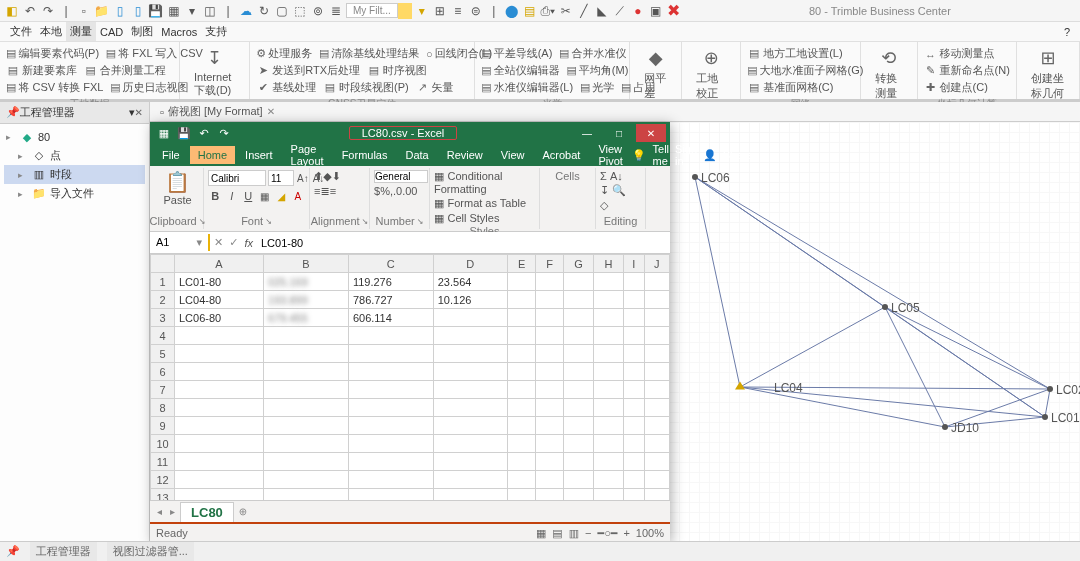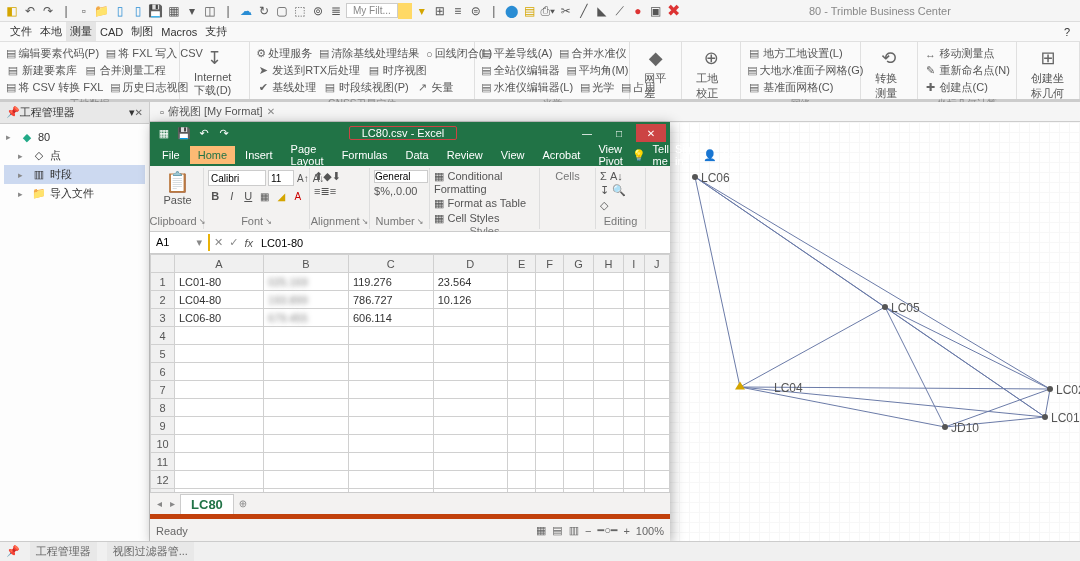--- a/index.html
+++ b/index.html
@@ -76,21 +76,21 @@
 .ex-grid{flex:1;overflow:auto;position:relative;background:#fff}
 .ex-grid table{border-collapse:collapse;width:100%}
 .ex-grid th,.ex-grid td{border:1px solid #d0d0d0;font-size:11px;padding:1px 4px;height:18px;text-align:left;background:#fff;color:#333}
 .ex-grid th{background:#f0f0f0;text-align:center;color:#555;font-weight:normal}
 .ex-grid .rowh{background:#f0f0f0;text-align:center;width:24px;color:#555}
 .ex-grid .corner{background:#f0f0f0;width:24px}
 .ex-grid td.blur{color:transparent;text-shadow:0 0 5px rgba(0,0,0,.5)}
 .ex-sheettabs{height:22px;background:#f3f2f1;border-top:1px solid #ccc;display:flex;align-items:center;padding:0 4px;gap:2px}
 .ex-sheettabs .nav{color:#888;font-size:10px;padding:0 3px}
 .sheet-tab{padding:2px 10px;font-size:13px;background:#fff;border:1px solid #ccc;border-bottom:none;color:#217346;font-weight:bold}
-.ex-status{height:28px;background:#f3f2f1;border-top:5px solid #c2410c;display:flex;align-items:center;padding:4px 6px;font-size:10px;color:#666}
+.ex-status{height:20px;background:#f3f2f1;border-top:2px solid #c2410c;display:flex;align-items:center;padding:4px 6px;font-size:10px;color:#666}
 .ex-status .right{margin-left:auto;display:flex;align-items:center;gap:6px}
 .footer{position:absolute;bottom:0;left:0;right:0;height:20px;background:#f0f0f0;border-top:1px solid #ccc;display:flex;align-items:center;padding:0 6px;gap:10px;font-size:10px;color:#666}
 .footer .ftab{padding:2px 6px;background:#e8e8e8}
 </style>
 </head>
 <body>
 
 <div class="qat">
   <span class="ic yellow">◧</span>
   <span class="ic">↶</span>

